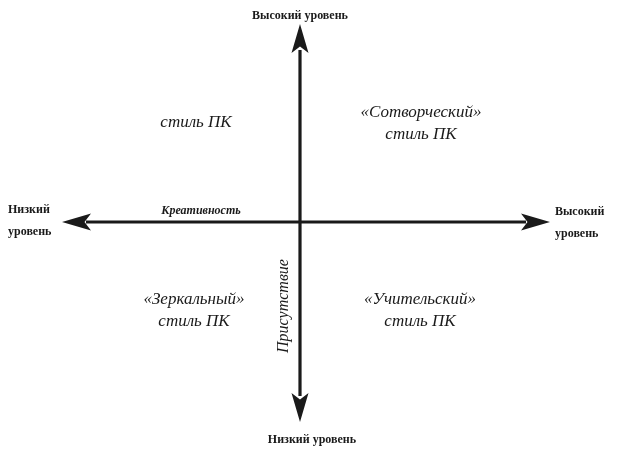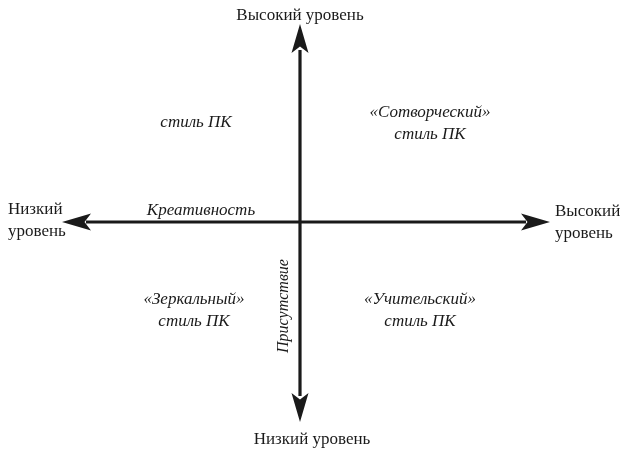--- a/index.html
+++ b/index.html
@@ -25,23 +25,24 @@
   .axis-line {
     stroke: currentColor;
     stroke-width: 3.2;
   }
   .arrowhead {
     fill: currentColor;
     stroke: none;
   }
   .label {
     position: absolute;
-    font-size: 17px;
+    font-size: 12px;
     line-height: 22px;
     white-space: nowrap;
+    font-weight: bold;
   }
   .label.centered {
     transform: translateX(-50%);
     text-align: center;
   }
   .label.two-line {
     white-space: normal;
   }
   .italic {
     font-style: italic;
@@ -94,21 +95,21 @@
   </div>
 
   <div class="label centered italic" style="left:201px; top:199px;">Креативность</div>
 
   <div class="v-axis-title" style="left:283px; top:306px;">Присутствие</div>
 
   <div class="quad-label" style="left:196px; top:122px;">
     <div>стиль ПК</div>
   </div>
 
-  <div class="quad-label" style="left:430px; top:123px;">
+  <div class="quad-label" style="left:421px; top:123px;">
     <div>«Сотворческий»</div>
     <div>стиль ПК</div>
   </div>
 
   <div class="quad-label" style="left:194px; top:310px;">
     <div>«Зеркальный»</div>
     <div>стиль ПК</div>
   </div>
 
   <div class="quad-label" style="left:412px; top:310px;margin-left:8px;">

